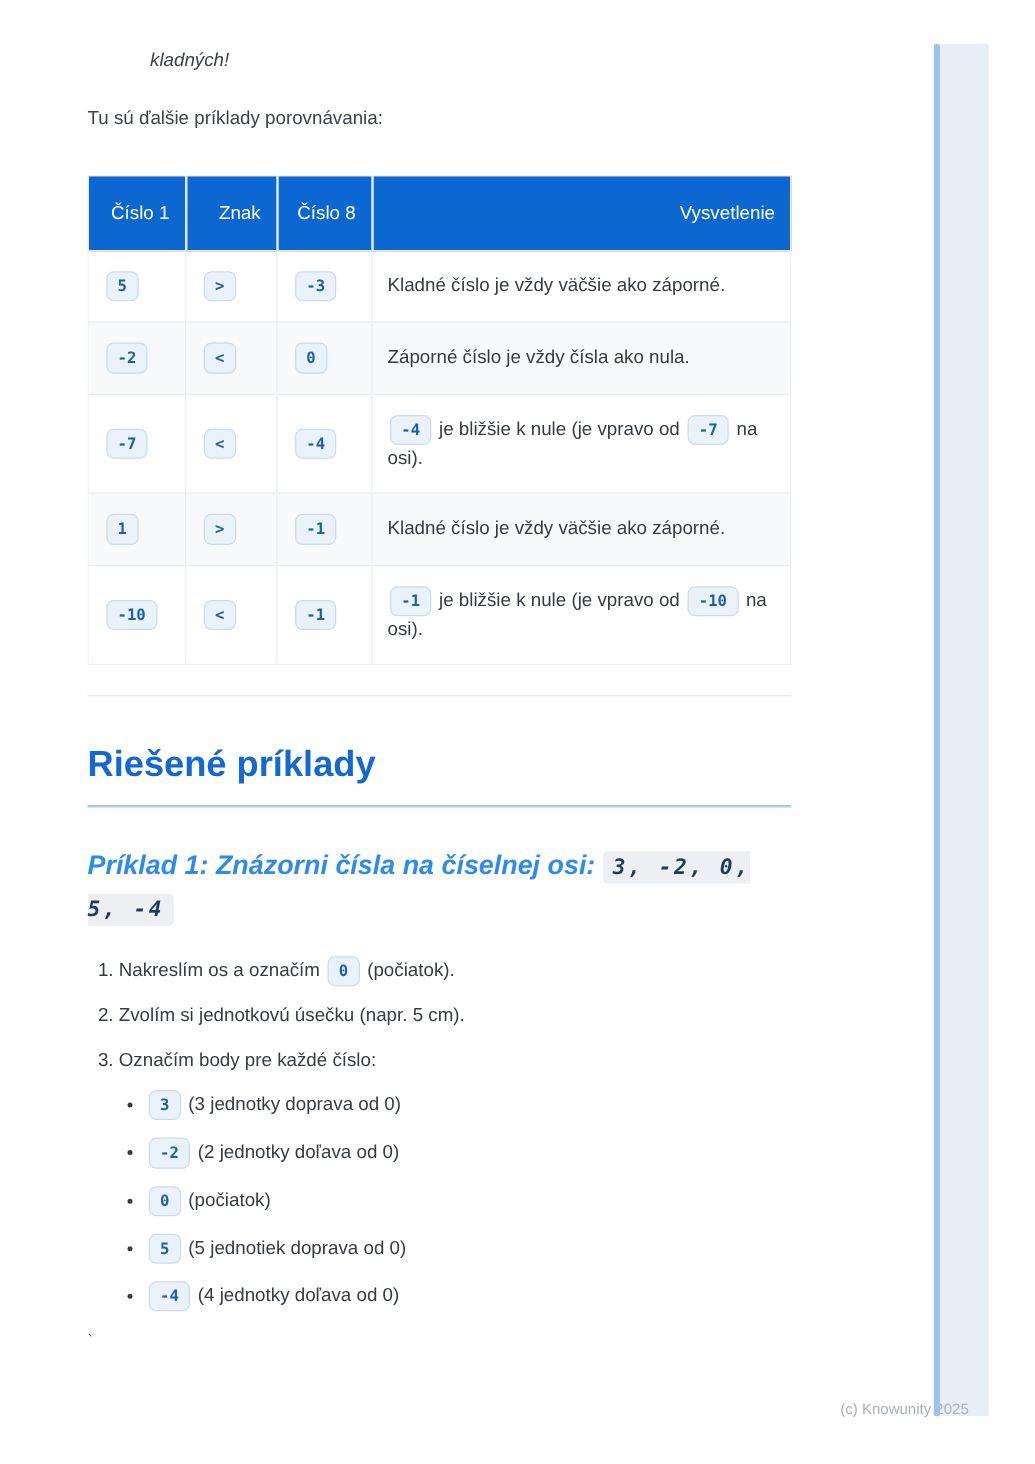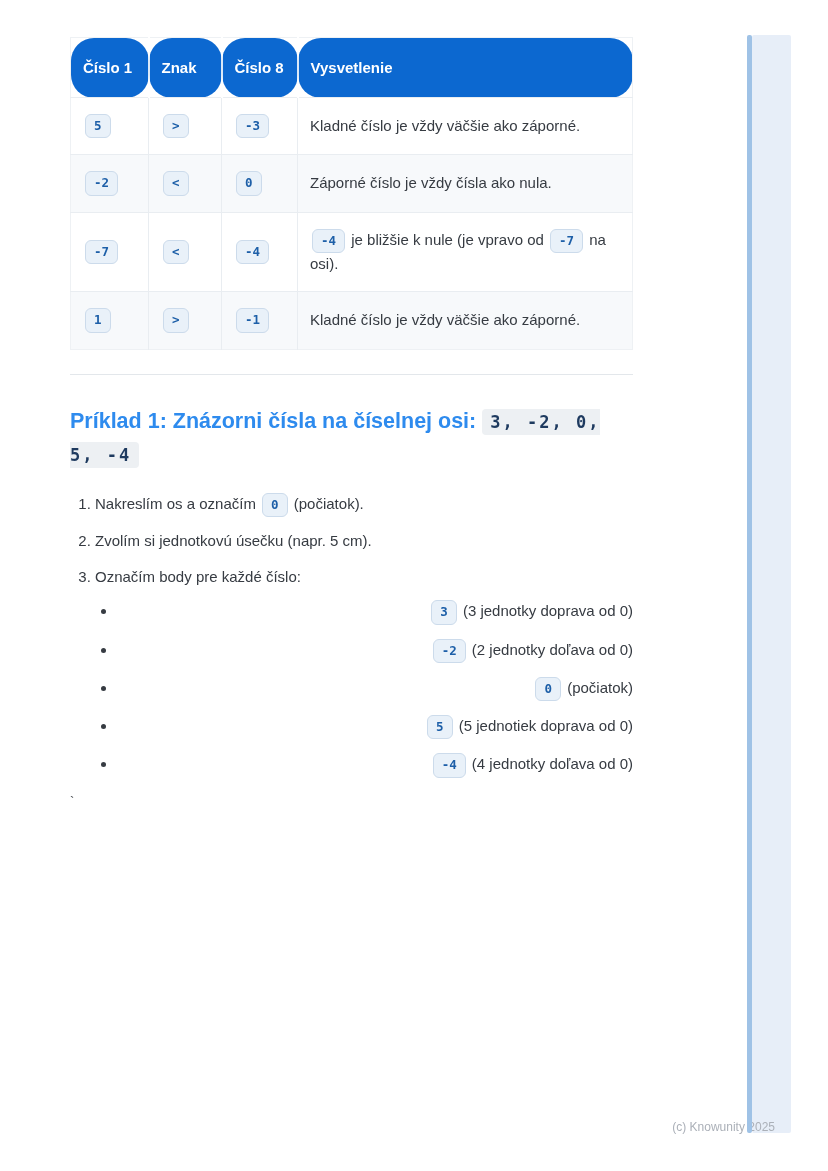--- a/index.html
+++ b/index.html
@@ -15,23 +15,23 @@
   .intro-italic { margin: 40px 0 0 50px; font-style: italic; font-size: 15px; color: #3d4248; }
   .intro { margin: 29px 0 0 0; font-size: 15px; color: #3d4248; }
 
   table.compare {
     margin-top: 37px; width: 100%;
     border-collapse: collapse;
     border: 1px solid #eef1f4;
   }
   table.compare thead th {
     background: var(--header-bg, #0c68d0);
-    color: #ffffff; font-size: 15px; font-weight: bold;
-    text-align: left; vertical-align: middle;
-    padding: 19px 12px; line-height: 1.4; border-radius: 23px;
+    color: #ffffff; font-size: 15px; font-weight: normal;
+    text-align: right; vertical-align: middle;
+    padding: 19px 12px; line-height: 1.4;
   }
   table.compare thead th + th { border-left: 2px solid rgba(255,255,255,0.85); padding-left: 12px; }
   table.compare tbody td {
     padding: 16px 12px; font-size: 15px; color: #363b42;
     border-top: 1px solid #e9edf1; line-height: 1.5;
     vertical-align: middle;
   }
   table.compare tbody td + td { border-left: 1px solid #e9edf1; }
   table.compare tbody tr:nth-child(even) { background: #f7f9fb; }
   table.compare col.c1 { width: 78px; }
@@ -57,33 +57,34 @@
     margin: 39px 0 0; padding-bottom: 15px;
     font-size: 29px; font-weight: bold;
     color: var(--h2, #1368d1);
     border-bottom: 2px solid #abcbee;
   }
   h3.example-title {
     margin: 30px 0 0;
     font-size: 21.5px; font-weight: bold;
     color: var(--h3, #2e8bee);
     line-height: 1.55;
+    font-style: italic;
   }
   .code-chip {
     background: #edf0f3;
     color: #1e3a5f;
     font-family: "DejaVu Sans Mono", monospace;
     font-size: 17px; font-weight: bold;
     letter-spacing: 2px;
     padding: 3px 8px; border-radius: 4px;
   }
 
   ol.steps { margin: 22px 0 0; padding-left: 25px; }
   ol.steps > li { margin-bottom: 13px; font-size: 15px; color: #363b42; line-height: 1.5; margin-top: 13px; }
-  ul.points { margin: 12px 0 0; padding-left: 22px; list-style: disc; text-align: right; }
+  ul.points { margin: 12px 0 0; padding-left: 22px; list-style: disc; }
   ul.points > li { margin-bottom: 14px; font-size: 15px; color: #363b42; }
 
   .stray { margin-top: 16px; font-size: 13px; color: #4a4f55; }
 
   .footer-note {
     position: absolute; top: 1120px; right: 53px;
     font-size: 12px; color: #abb0b8; z-index: 2;
   }
   .scroll-track {
     position: absolute; top: 35px; right: 37px;
@@ -93,20 +94,22 @@
   .scroll-line {
     position: absolute; top: 35px; right: 76px;
     width: 5px; height: 1098px;
     background: #9fc2e6; border-radius: 2px; z-index: 3;
   }
 </style>
 </head>
 <body>
 
 <div class="content">
+  <p class="intro-italic">kladných!</p>
+  <p class="intro">Tu sú ďalšie príklady porovnávania:</p>
 
   <table class="compare">
     <colgroup>
         <col class="c1">
         <col class="c2">
         <col class="c3">
         <col class="c4">
       </colgroup>
     <thead>
       <tr>
@@ -134,25 +137,32 @@
           <td><span class="badge">&lt;</span></td>
           <td><span class="badge">-4</span></td>
           <td><span class="badge">-4</span> je bližšie k nule (je vpravo od <span class="badge">-7</span> na osi).</td>
         </tr>
         <tr>
           <td><span class="badge">1</span></td>
           <td><span class="badge">&gt;</span></td>
           <td><span class="badge">-1</span></td>
           <td>Kladné číslo je vždy väčšie ako záporné.</td>
         </tr>
+        <tr>
+          <td><span class="badge">-10</span></td>
+          <td><span class="badge">&lt;</span></td>
+          <td><span class="badge">-1</span></td>
+          <td><span class="badge">-1</span> je bližšie k nule (je vpravo od <span class="badge">-10</span> na osi).</td>
+        </tr>
       </tbody>
   </table>
 
   <hr class="divider">
 
+  <h2 class="section-title">Riešené príklady</h2>
 
   <h3 class="example-title"><span>Príklad 1: Znázorni čísla na číselnej osi:</span>
     <span class="code-chip">3, -2, 0, 5, -4</span></h3>
 
   <ol class="steps">
       <li>Nakreslím os a označím <span class="badge">0</span> (počiatok).</li>
       <li>Zvolím si jednotkovú úsečku (napr. 5 cm).</li>
       <li>Označím body pre každé číslo:<ul class="points">
           <li><span class="badge">3</span> (3 jednotky doprava od 0)</li>
           <li><span class="badge">-2</span> (2 jednotky doľava od 0)</li>

